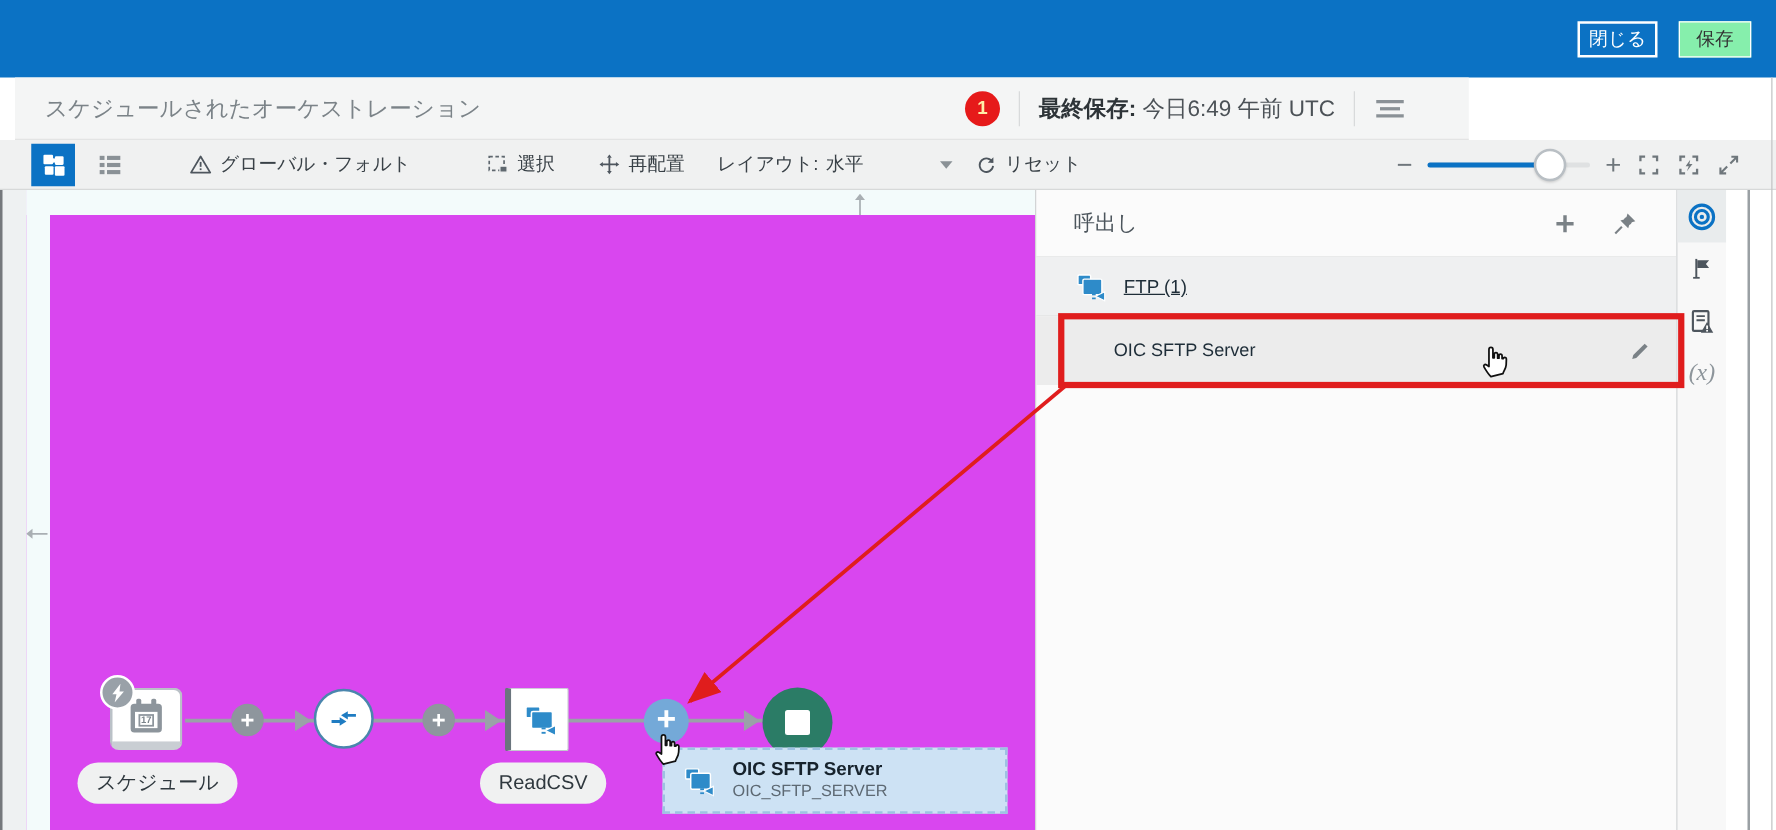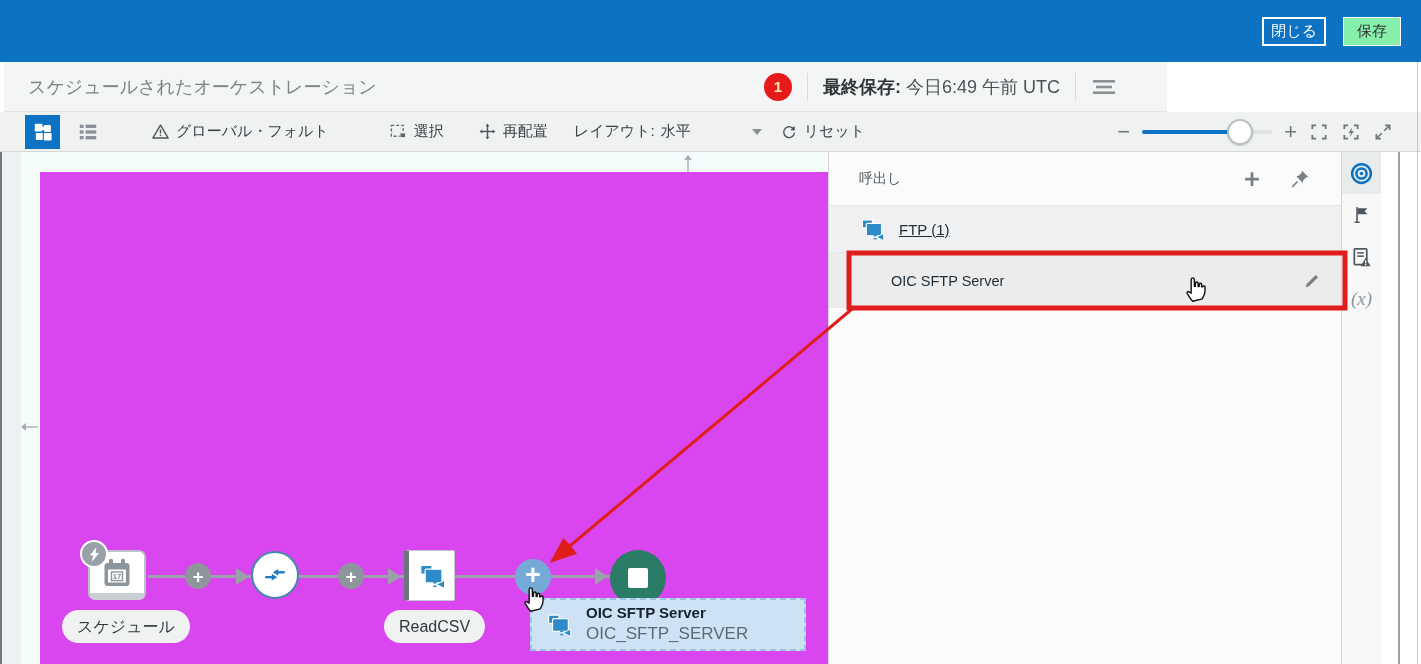--- a/index.html
+++ b/index.html
@@ -21,21 +21,21 @@
     background:transparent; color:#fff; border:2px solid #fff; font-size:15px;
     padding:3px 7px; height:29px; cursor:pointer; font-family:inherit;
   }
   .btn-save {
     background:#86efac; color:#333; border:1px solid #fff; font-size:15px;
     padding:3px 13px; height:29px; cursor:pointer; font-family:inherit;
   }
 
   
   .subheader {
-    position:absolute; top:62px; left:4px; width:1163px; height:50px;
+    position:absolute; top:62px; left:12px; width:1163px; height:50px;
     background:#f4f5f5; display:flex; align-items:center; padding:0 24px;
     border-bottom:1px solid #e3e4e4;
   }
   .pattern-label { color:#7b8388; font-size:18px; }
   .subheader-right { margin-left:auto; display:flex; align-items:center; gap:15px; padding-right:26px; }
   .step-badge {
     width:28px; height:28px; border-radius:50%; background:#e61a1a; color:#ffeea8;
     font-size:15px; font-weight:bold; display:flex; align-items:center; justify-content:center;
   }
   .vdiv { width:1px; height:28px; background:#d8dadb; }
@@ -122,29 +122,29 @@
   .pill {
     position:absolute; top:458px; height:33px; line-height:33px; background:#f0f1f1;
     border-radius:17px; padding:0 15px; font-size:16px; color:#2f383e; white-space:nowrap; cursor:pointer;text-align:center;
   }
   .drop-box {
     position:absolute; top:446px; left:530px; width:276px; height:53px;
     background:#cde2f4; border:2px dashed #9dc2e2; display:flex; align-items:center;
     padding:0 10px 0 13px; gap:13px; cursor:pointer;
   }
   .drop-title { font-size:15px; font-weight:bold; color:#16222c; line-height:1.25; }
-  .drop-sub { font-size:17px; color:#5d6973; line-height:1.3; }
+  .drop-sub { font-size:13px; color:#5d6973; line-height:1.3; }
 
   
   .invoke-panel {
     position:absolute; top:152px; left:828px; width:513px; height:512px;
     background:#fbfbfb; border-left:1px solid #d2d4d5;
   }
   .panel-head { height:54px; display:flex; align-items:center; padding:0 30px; border-bottom:1px solid #e4e5e5; }
-  .panel-title { font-size:14px; color:#4c555c;text-align:right; }
+  .panel-title { font-size:17px; color:#4c555c;text-align:right; }
   .panel-head-icons { margin-left:auto; display:flex; gap:26px; align-items:center; }
   .group-row {
     height:47px; background:#eff0f1; display:flex; align-items:center; gap:13px; padding:0 30px;
     border-bottom:1px solid #e6e7e7; cursor:pointer;
   }
   .group-label { font-size:15px; color:#1e2d38;text-decoration:underline; }
   .item-row {
     height:55px; background:#ececec; display:flex; align-items:center; padding:0 18px 0 62px; cursor:pointer;
   }
   .item-label { font-size:14.5px; color:#1e2d38; }

